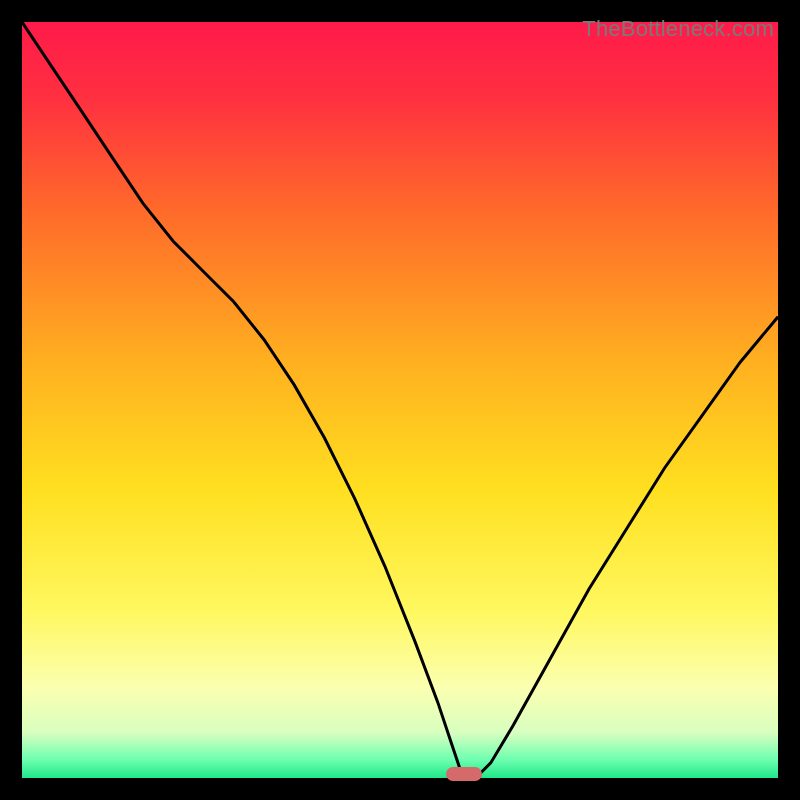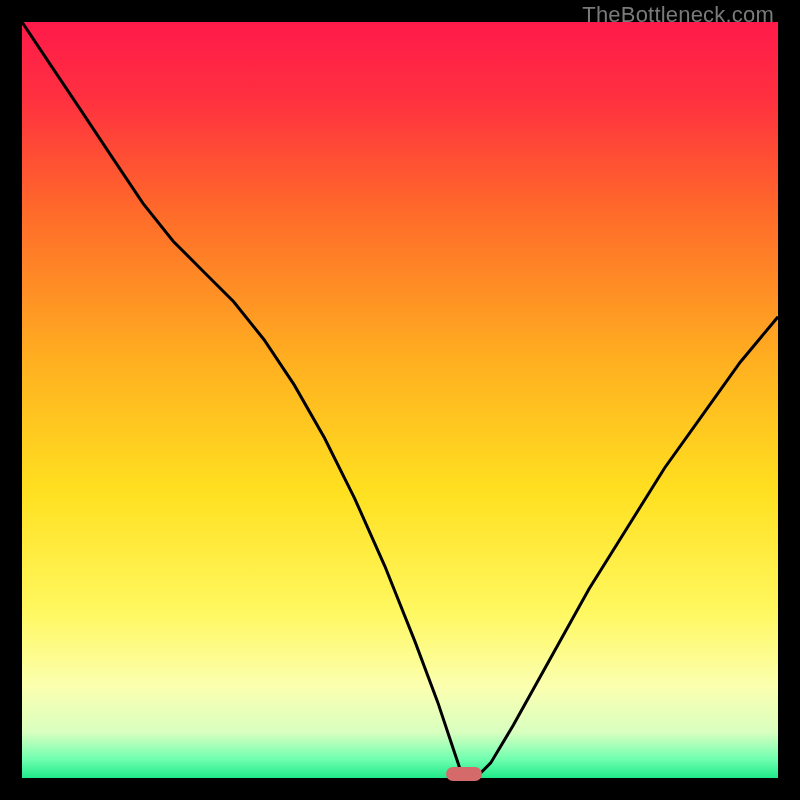--- a/index.html
+++ b/index.html
@@ -21,21 +21,21 @@
   }
   .plot-area {
     position: absolute;
     left: 0;
     top: 0;
     width: 756px;
     height: 756px;
   }
   .watermark {
     position: absolute;
-    top: 2px;
+    top: 16px;
     right: 26px;
     color: #7a7a7a;
     font-size: 22px;
     font-weight: 400;
     letter-spacing: 0.2px;
   }
   .marker {
     position: absolute;
     width: 36px;
     height: 14px;

